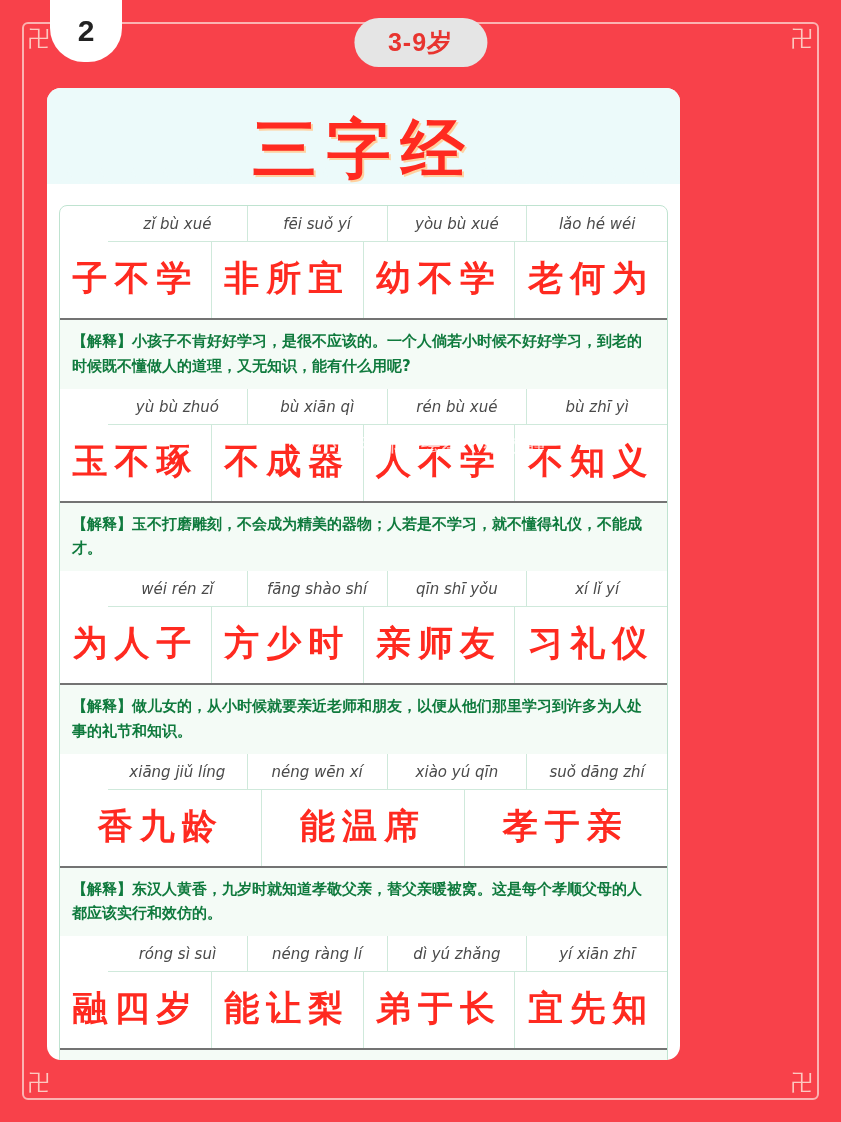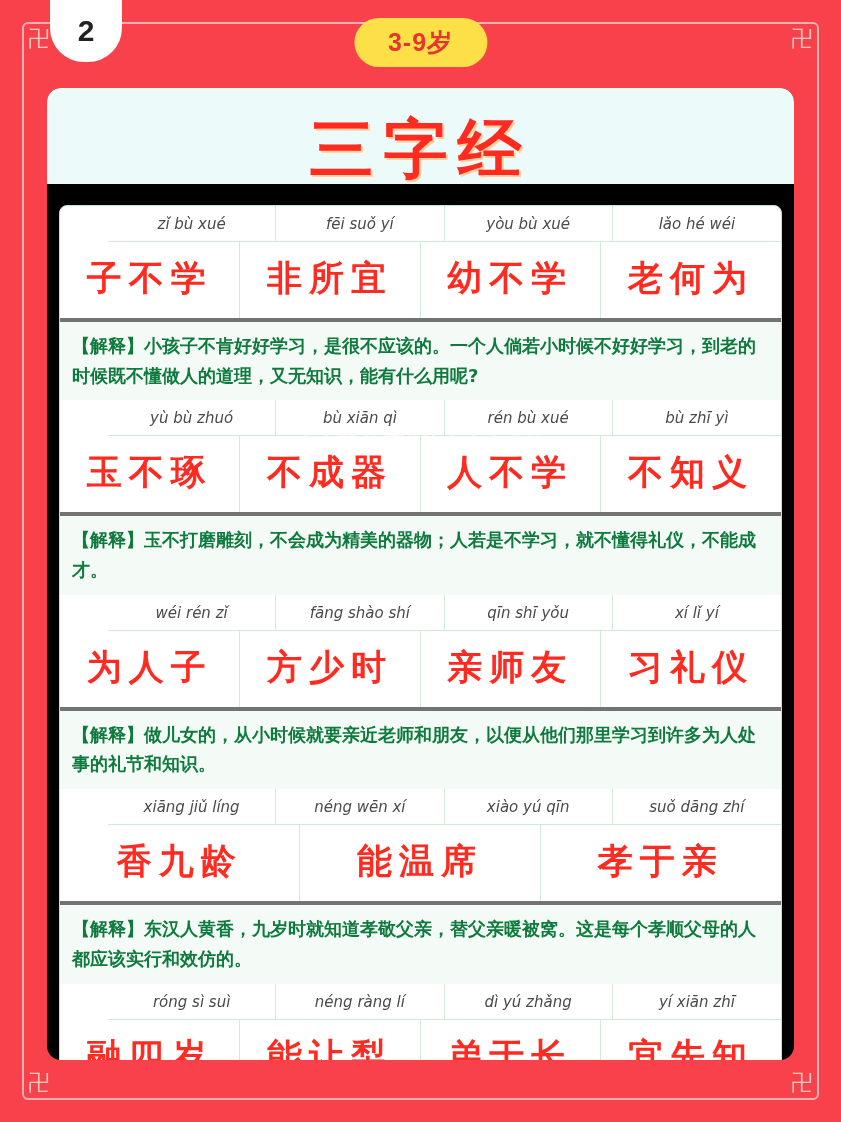--- a/index.html
+++ b/index.html
@@ -66,38 +66,38 @@
     color: #222;
     z-index: 6;
   }
 
   
   .age-pill {
     position: absolute;
     left: 50%;
     transform: translateX(-50%);
     top: 18px;
-    background: #fde047;
+    background: #e5e5e5;
     color: #e8342f;
     font-size: 25px;
     font-weight: bold;
     padding: 8px 34px;
     border-radius: 26px;
     z-index: 6;
     letter-spacing: 1px;
   }
 
   
   .card {
     position: absolute;
     left: 47px;
     top: 88px;
-    width: 747px;
+    width: 633px;
     bottom: 62px;
-    background: #000000;
+    background: #ffffff;
     border-radius: 14px;
     overflow: hidden;
     z-index: 4;
   }
   .card-top-wave {
     position: absolute;
     left: 0; right: 0; top: 0;
     height: 96px;
     background: #ecfafa;
   }
@@ -163,26 +163,26 @@
   .row-hanzi .cell {
     padding: 13px 10px 16px;
     font-family: Liberation Mono, monospace;
     font-size: 35px;
     font-weight: bold;
     color: #ff2a20;
     letter-spacing: 7px;
   }
 
   .explain {
-    border-top: 4px solid #737373;
+    border-top: 2px solid #737373;
     border-bottom: 1px solid #cfe9db;
     background: #f4fbf6;
     padding: 9px 12px 10px;
     font-family: "DejaVu Sans", "Liberation Sans", sans-serif;
-    font-size: 18px;
+    font-size: 15px;
     line-height: 1.65;
     color: #0f7a3d;
     font-weight: bold;
   }
   .explain:last-child { border-bottom: none; }
 
   .block:last-child .explain { border-bottom: 1px solid #cfe9db; }
 
   
   .watermark {

